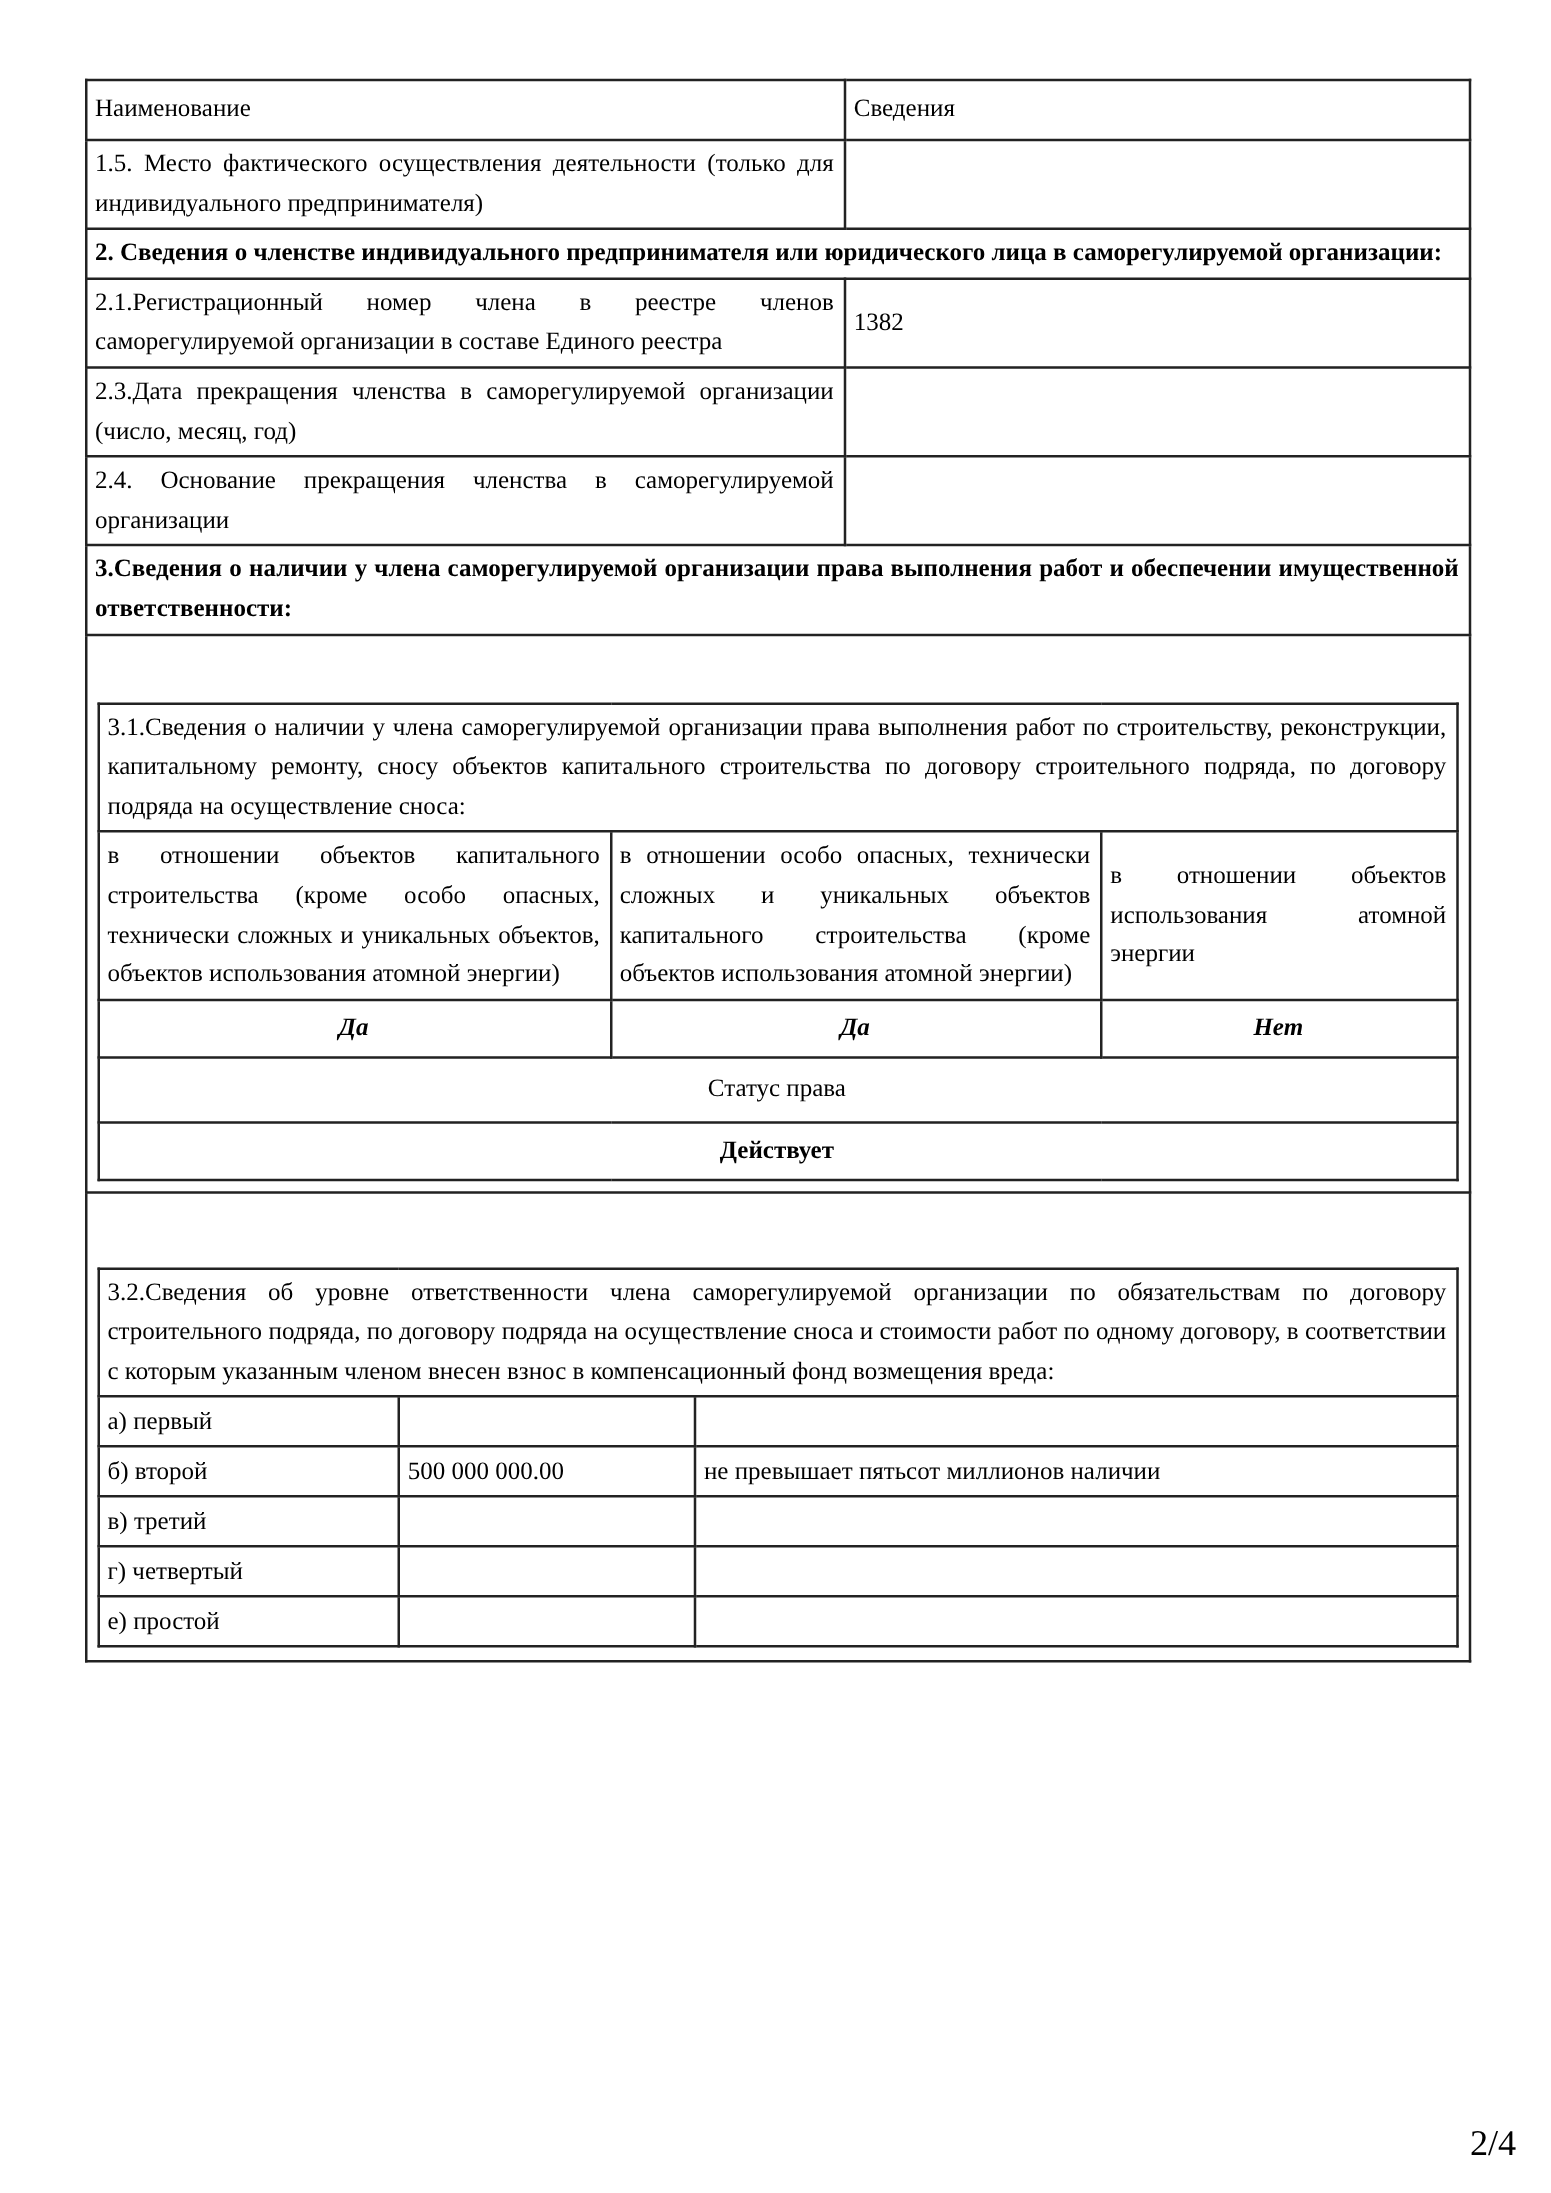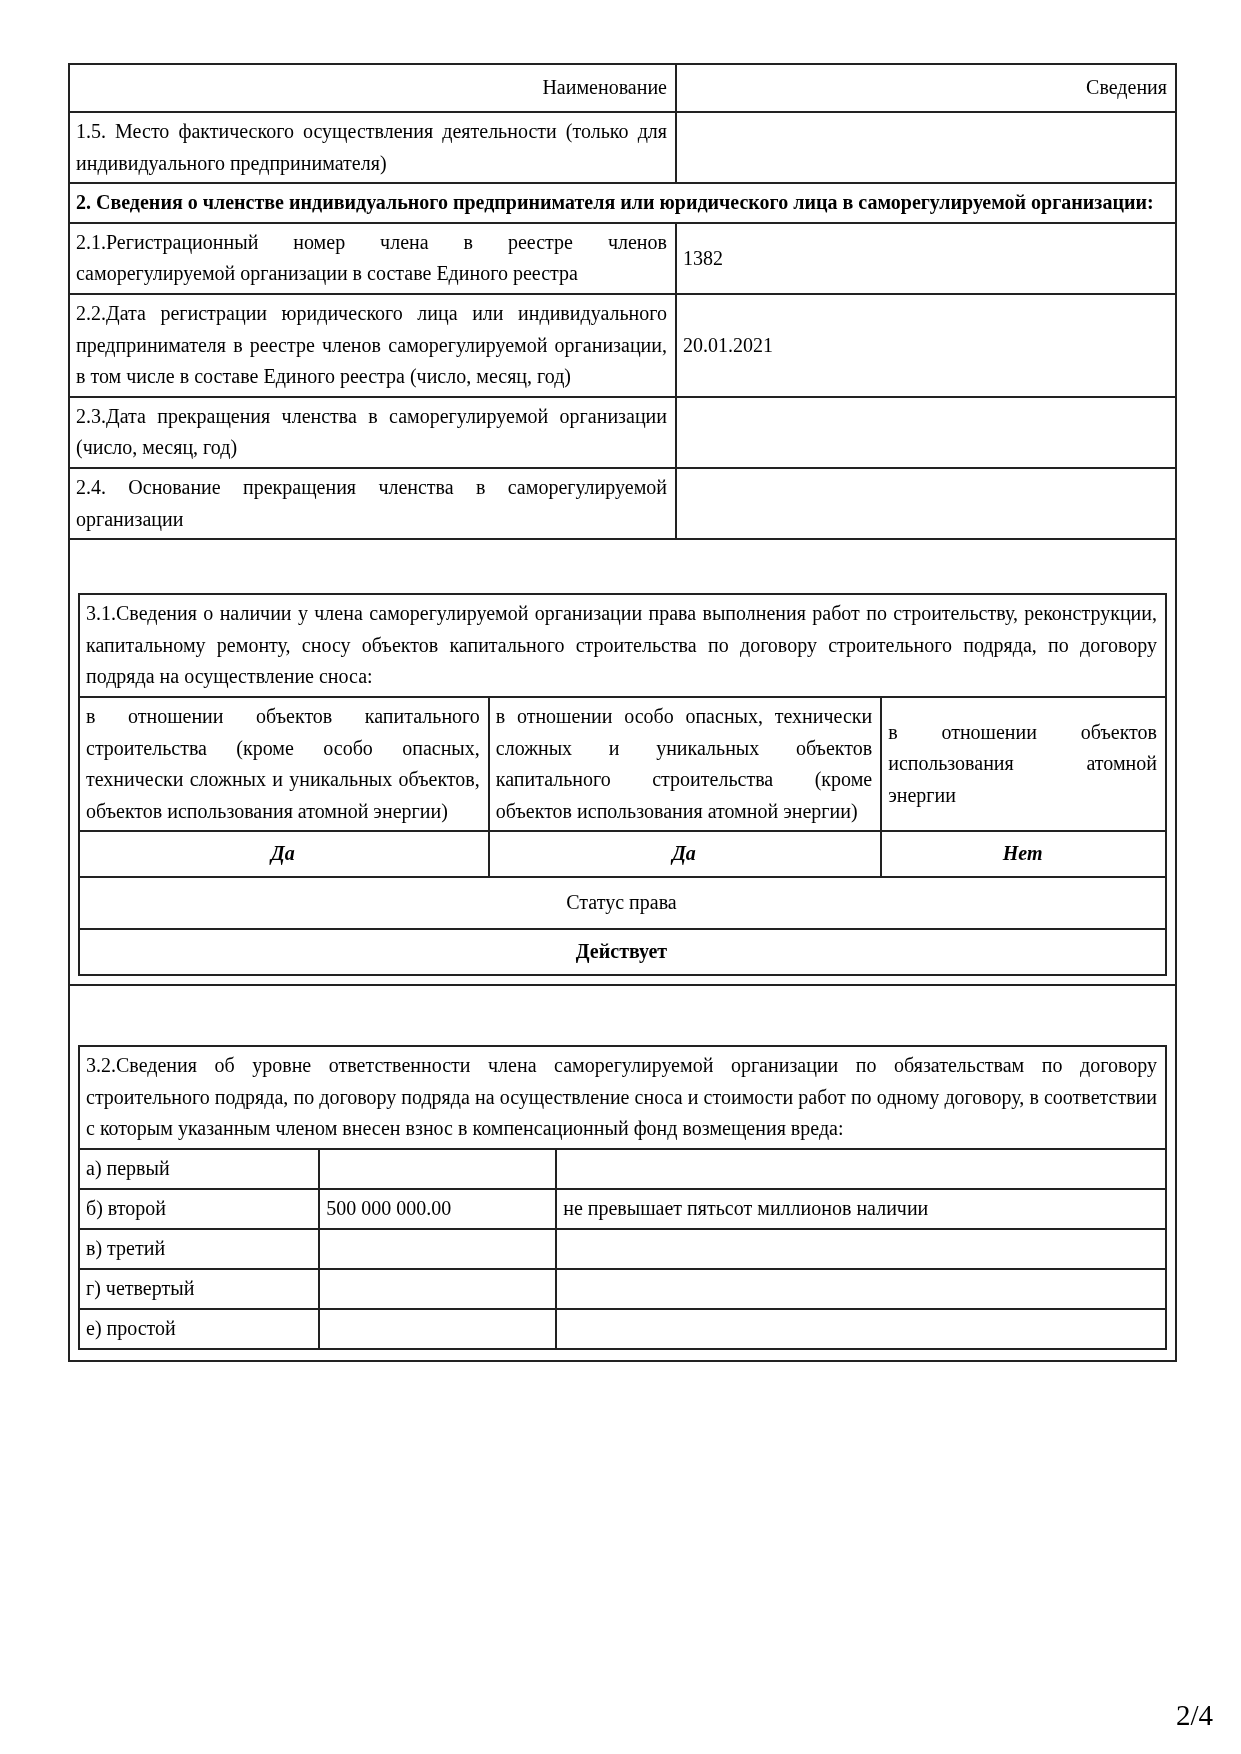--- a/index.html
+++ b/index.html
@@ -16,21 +16,21 @@
 
   td {
     border: 2px solid #222;
     padding: 3px 8px 3px 6px;
     font-size: 20px;
     line-height: 1.58;
     vertical-align: top;
     text-align: justify;
     word-wrap: break-word;
   }
-  .hdr { text-align: right; vertical-align: middle; height: 40px; }
+  .hdr { text-align: left; vertical-align: middle; height: 40px; }
   .val-cell { vertical-align: middle; text-align: left; }
   .section-row td { font-weight: bold; }
 
   .container-cell { padding: 28px 8px 8px 8px; }
   .container-cell-b { padding: 34px 8px 10px 8px; border-radius: 28px; }
   .inner-table { width: 100%; margin-top: 25px; }
 
   .vmid { vertical-align: middle; border-radius: 29px; }
   .da-cell { font-weight: bold; text-align: center; height: 38px; vertical-align: middle; font-style: italic; }
   .status-label-cell { text-align: center; height: 44px; vertical-align: middle; }
@@ -69,35 +69,34 @@
 
     <tr class="section-row">
       <td colspan="2">2. Сведения о членстве индивидуального предпринимателя или юридического лица в саморегулируемой организации:</td>
     </tr>
 
     <tr>
       <td>2.1.Регистрационный номер члена в реестре членов саморегулируемой организации в составе Единого реестра</td>
       <td class="val-cell">1382</td>
     </tr>
 
-    <tr>
-      <td>2.2.Дата регистрации юридического лица или индивидуального предпринимателя в реестре членов саморегулируемой организации, в том числе в составе Единого реестра (число, месяц, год)</td>
-      <td class="val-cell">20.01.2021</td>
-    </tr>
 
     <tr>
       <td>2.3.Дата прекращения членства в саморегулируемой организации (число, месяц, год)</td>
       <td class="val-cell"></td>
     </tr>
 
     <tr>
       <td>2.4. Основание прекращения членства в саморегулируемой организации</td>
       <td class="val-cell"></td>
     </tr>
 
+    <tr class="section-row">
+      <td colspan="2">3.Сведения о наличии у члена саморегулируемой организации права выполнения работ и обеспечении имущественной ответственности:</td>
+    </tr>
 
     <tr>
       <td colspan="2" class="container-cell">
 
         <table class="inner-table">
           <colgroup>
             <col style="width:37.7%">
             <col style="width:36.1%">
             <col style="width:26.2%">
           </colgroup>

